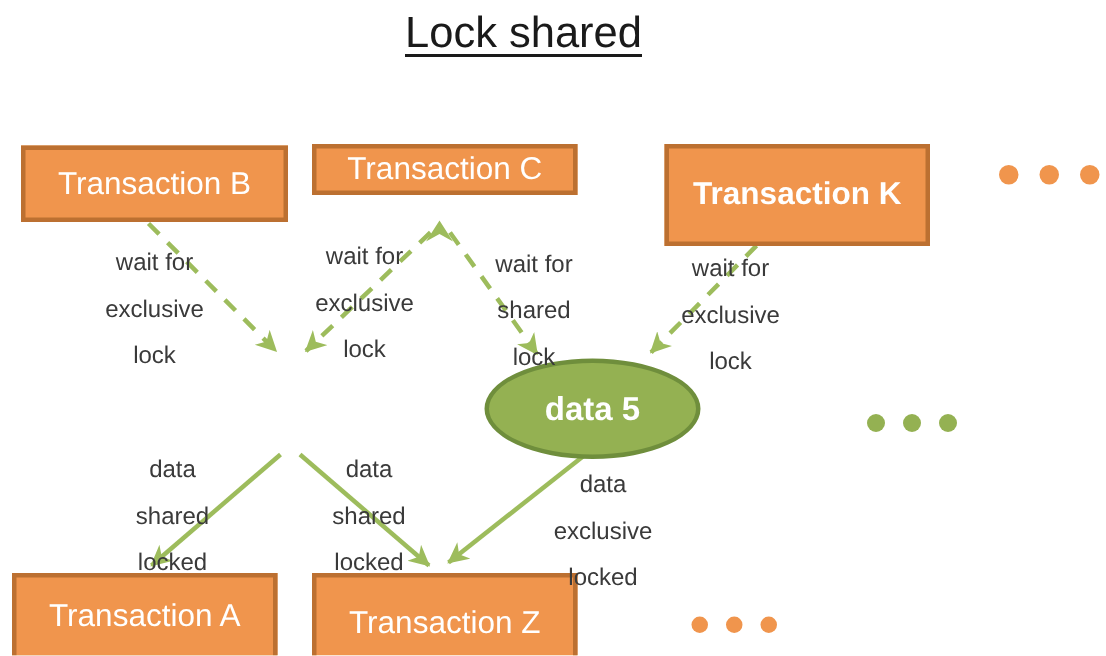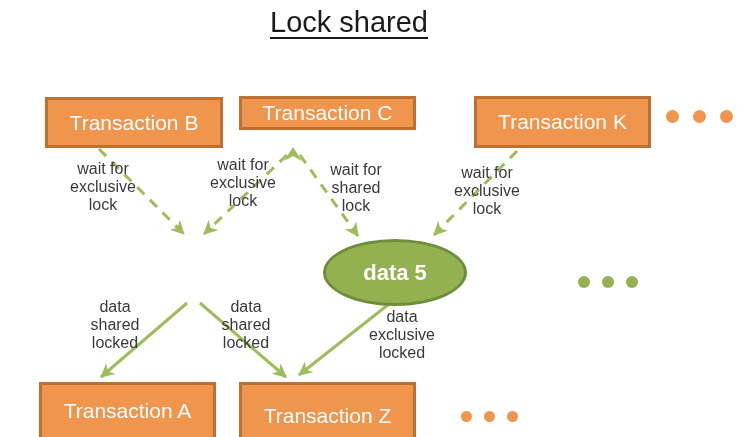--- a/index.html
+++ b/index.html
@@ -27,40 +27,39 @@
     position: absolute;
     box-sizing: border-box;
     background: var(--node_fill, #F0954D);
     border: 3px solid var(--node_border, #BC7031);
     color: #ffffff;
     font-size: 21px;
     display: flex;
     align-items: center;
     justify-content: center;
     white-space: nowrap;
-    margin-left: 31px;
   }
   .data-node {
     position: absolute;
     box-sizing: border-box;
     background: var(--data_fill, #94B152);
     border: 3px solid var(--data_border, #6F8E3C);
     border-radius: 50%;
     color: #ffffff;
     font-size: 22px;
     display: flex;
     align-items: center;
     justify-content: center;
     white-space: nowrap;
   }
   .edge-label {
     position: absolute;
     transform: translateX(-50%);
     font-size: 16px;
-    line-height: 18px;
+    line-height: 31px;
     color: var(--label_text, #3A3A3A);
     text-align: center;
     white-space: pre-line;
   }
   .dots {
     position: absolute;
     display: flex;
     align-items: center;
   }
   .dot { border-radius: 50%; }
@@ -96,21 +95,21 @@
 
     <polygon class="arrowfill" points="293,147 284,161 293,156 302,161"></polygon>
 
     <line class="edge" x1="187" y1="303" x2="101" y2="377" marker-end="url(#ah)"></line>
     <line class="edge" x1="200" y1="303" x2="286" y2="377" marker-end="url(#ah)"></line>
     <line class="edge" x1="389" y1="304" x2="299" y2="375" marker-end="url(#ah)"></line>
   </svg>
 
   <div class="tx-node" style="left:14px; top:97px; width:178px; height:51px;">Transaction B</div>
   <div class="tx-node" style="left:208px; top:96px; width:177px; height:34px;">Transaction C</div>
-  <div class="tx-node" style="left:443px; top:96px; width:177px; height:52px;">Transaction K</div>
+  <div class="tx-node" style="left:443px; top:96px; width:177px; height:68px;font-weight:bold;">Transaction K</div>
 
   <div class="data-node" style="left:323px; top:239px; width:144px; height:67px;font-weight:bold;">data 5</div>
 
   <div class="tx-node" style="left:8px; top:382px; width:177px; height:58px;">Transaction A</div>
   <div class="tx-node" style="left:208px; top:382px; width:177px; height:68px;">Transaction Z</div>
 
   <div class="edge-label" style="left:103px; top:160px;">wait for
 exclusive
 lock</div>
   <div class="edge-label" style="left:243px; top:156px;">wait for

